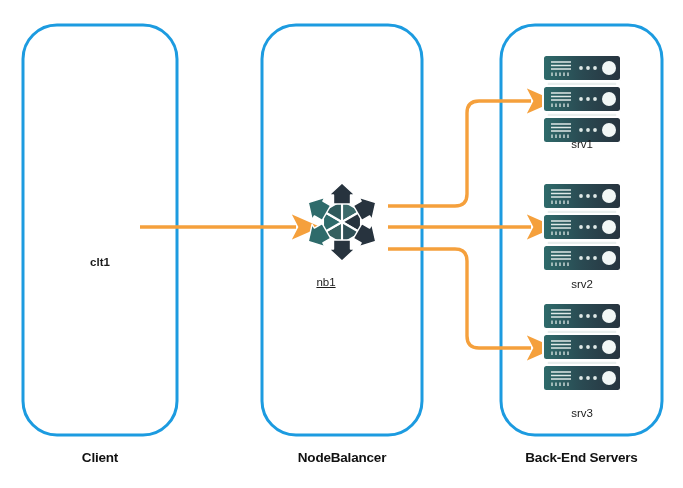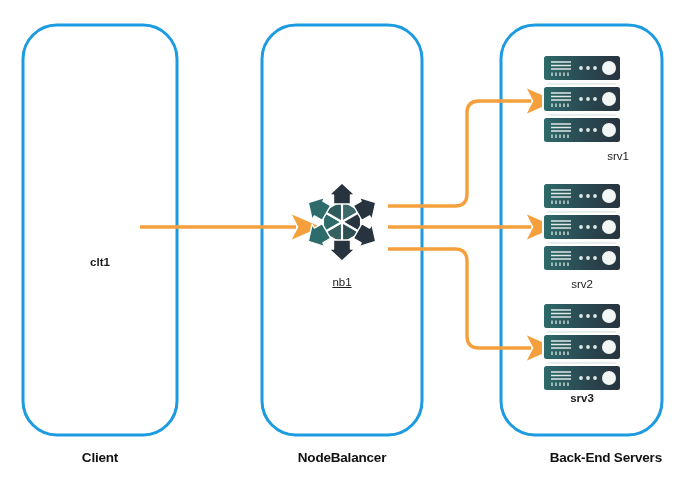--- a/index.html
+++ b/index.html
@@ -119,21 +119,21 @@
             <path d="M-8.5,7 L-8.5,-2 L-13,-2 L0,-14 L13,-2 L8.5,-2 L8.5,7 Z" fill="#2E6B6B" stroke="#ffffff" stroke-width="1.4" stroke-linejoin="round"></path>
           </g>
 
           <g transform="rotate(-60) translate(0,-25)">
             <path d="M-8.5,7 L-8.5,-2 L-13,-2 L0,-14 L13,-2 L8.5,-2 L8.5,7 Z" fill="#2E6B6B" stroke="#ffffff" stroke-width="1.4" stroke-linejoin="round"></path>
           </g>
         </g>
       </g>
     </svg>
   </div>
-  <div class="node-label" style="left:296px; top:276px; width:92px;text-decoration:underline;">nb1</div>
+  <div class="node-label" style="left:280px; top:276px; width:92px;text-decoration:underline;">nb1</div>
 
   <div class="node-icon" style="left:535px; top:52px;">
     <svg width="94" height="94" viewBox="0 0 94 94">
       <defs>
         <linearGradient id="srvGrad" x1="0" y1="0" x2="1" y2="0">
           <stop offset="0%" stop-color="#2E6B6B"></stop>
           <stop offset="50%" stop-color="#2A4A52"></stop>
           <stop offset="100%" stop-color="#27333E"></stop>
         </linearGradient>
       </defs>
@@ -190,21 +190,21 @@
             <line x1="29" y1="82.5" x2="29" y2="86"></line>
           <line x1="33" y1="82.5" x2="33" y2="86"></line>
         </g>
         <circle cx="46" cy="78" r="1.9" fill="#dfe9e7"></circle>
           <circle cx="53" cy="78" r="1.9" fill="#dfe9e7"></circle>
           <circle cx="60" cy="78" r="1.9" fill="#dfe9e7"></circle>
         <circle cx="74" cy="78" r="7" fill="#f2f7f6"></circle>
       </g>
     </svg>
   </div>
-  <div class="node-label" style="left:535px; top:150px; width:94px;text-align:right;">srv1</div>
+  <div class="node-label" style="left:535px; top:138px; width:94px;">srv1</div>
 
   <div class="node-icon" style="left:535px; top:180px;">
     <svg width="94" height="94" viewBox="0 0 94 94">
       <g>
         <rect x="8" y="3" width="78" height="26" rx="3.5" fill="url(#srvGrad)" stroke="#ffffff" stroke-width="2"></rect>
         <g stroke="#dfe9e7" stroke-width="1.5">
           <line x1="16" y1="10" x2="36" y2="10"></line>
             <line x1="16" y1="13.5" x2="36" y2="13.5"></line>
             <line x1="16" y1="17" x2="36" y2="17"></line>
         </g>
@@ -316,19 +316,19 @@
             <line x1="29" y1="82.5" x2="29" y2="86"></line>
           <line x1="33" y1="82.5" x2="33" y2="86"></line>
         </g>
         <circle cx="46" cy="78" r="1.9" fill="#dfe9e7"></circle>
           <circle cx="53" cy="78" r="1.9" fill="#dfe9e7"></circle>
           <circle cx="60" cy="78" r="1.9" fill="#dfe9e7"></circle>
         <circle cx="74" cy="78" r="7" fill="#f2f7f6"></circle>
       </g>
     </svg>
   </div>
-  <div class="node-label" style="left:535px; top:392px; width:94px;font-weight:bold;">srv3</div>
+  <div class="node-label" style="left:535px; top:407px; width:94px;">srv3</div>
 
   <div class="zone-label" style="left:262px; top:450px; width:160px;">NodeBalancer</div>
   <div class="zone-label" style="left:23px; top:450px; width:154px;">Client</div>
-  <div class="zone-label" style="left:501px; top:450px; width:161px;text-align:right;">Back-End Servers</div>
+  <div class="zone-label" style="left:501px; top:450px; width:161px;">Back-End Servers</div>
 
 </div>
 
 </body></html>

